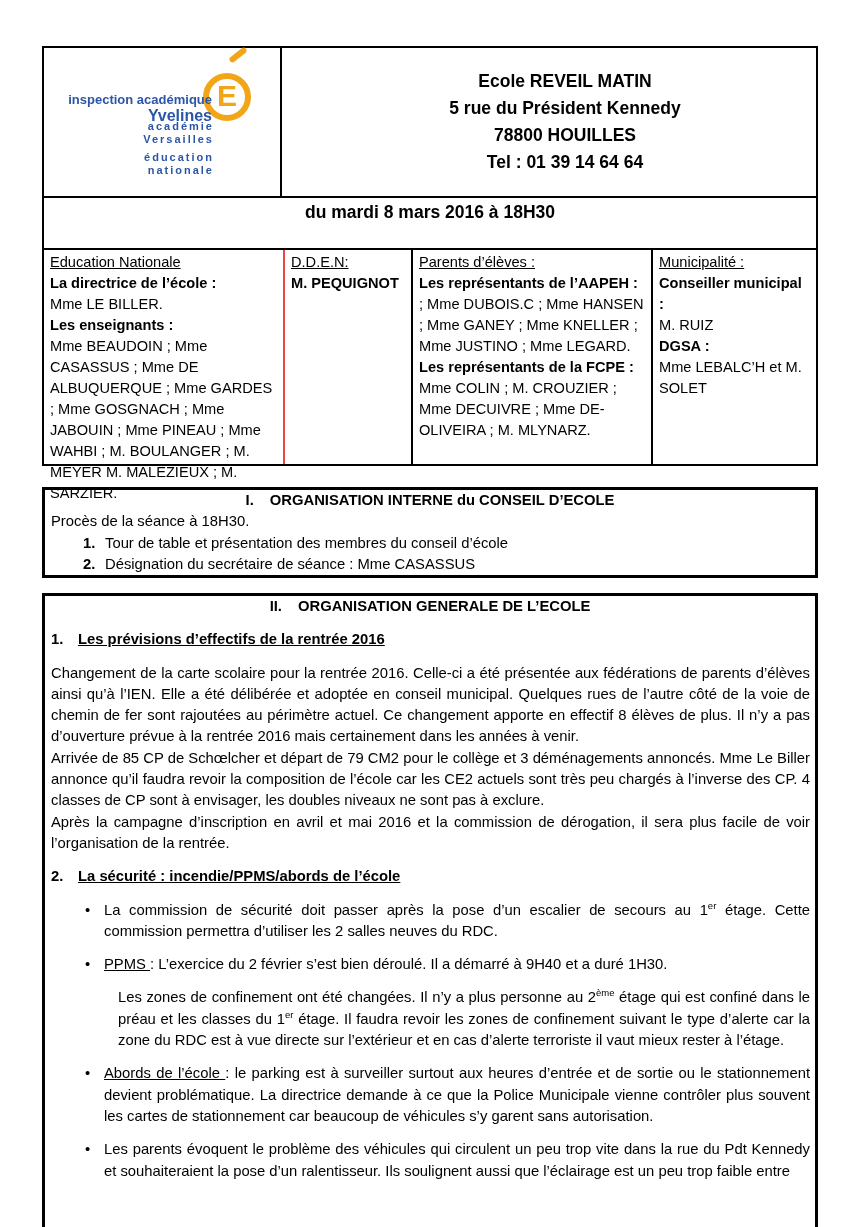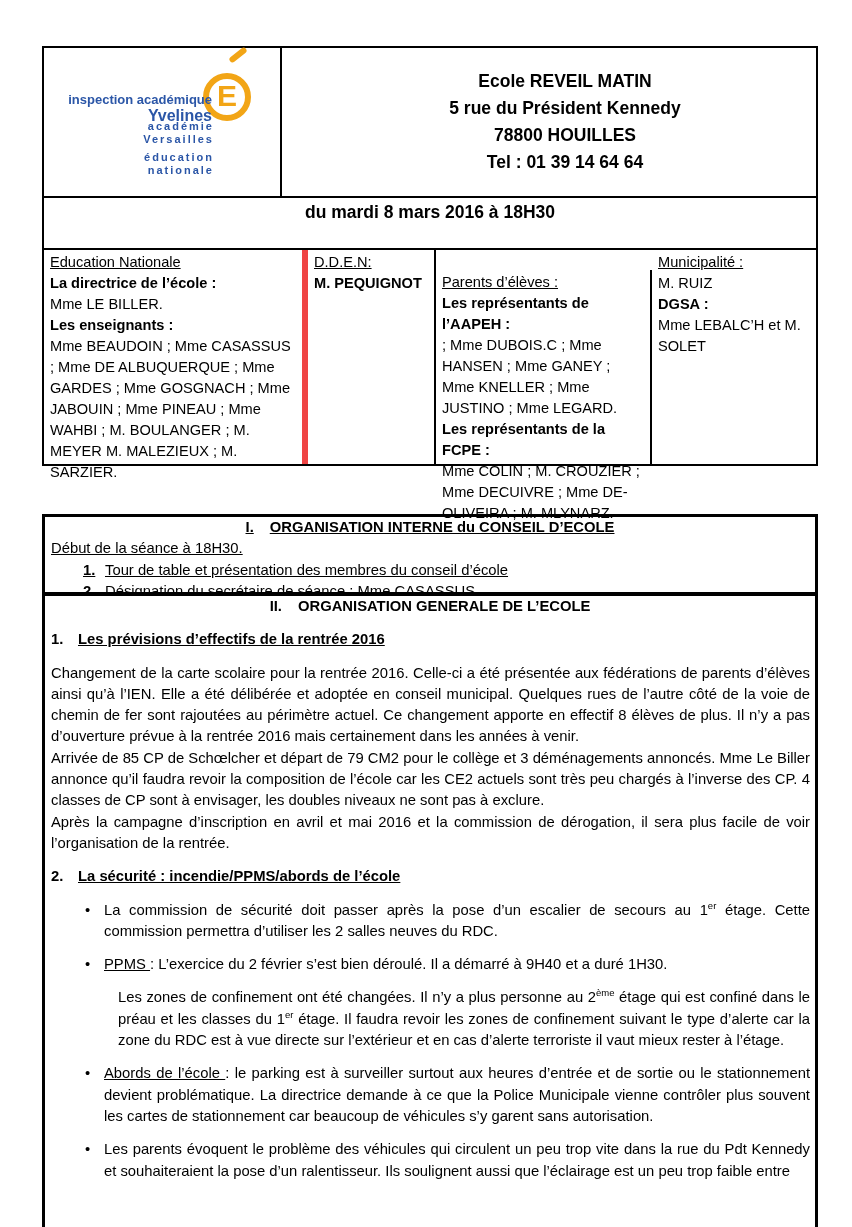--- a/index.html
+++ b/index.html
@@ -9,44 +9,44 @@
   
   .doc-table{position:absolute;left:42px;top:46px;width:776px;border:2px solid #000;box-sizing:border-box;}
   .row{box-sizing:border-box;}
   .header-row{display:flex;height:150px;border-bottom:2px solid #000;}
   .logo-cell{width:238px;border-right:2px solid #000;box-sizing:border-box;position:relative;overflow:visible;}
   .addr-cell{flex:1;display:flex;flex-direction:column;justify-content:center;align-items:center;
              font-weight:bold;font-size:17.5px;line-height:27px;padding-left:32px;}
   .title-row{border-bottom:2px solid #000;text-align:center;font-weight:bold;font-size:17.5px;line-height:26px;padding:1px 0 1px;height:52px;box-sizing:border-box;}
   .att-row{display:flex;height:214px;font-size:14.6px;line-height:21px;}
   .att-cell{box-sizing:border-box;padding:2px 6px;}
-  .c1{width:264px;border-right:6px solid #ef4444;}
+  .c1{width:241px;border-right:2px solid #ef4444;}
   .c2{width:128px;border-right:2px solid #000;}
-  .c3{width:216px;border-right:2px solid #000;margin-top:20px;}
+  .c3{width:240px;border-right:2px solid #000;}
   .c4{flex:1;}
   .u{text-decoration:underline;}
   .b{font-weight:bold;}
 
   
   .logo-main{position:absolute;top:44px;right:68px;text-align:right;color:#2b56a7;font-weight:bold;}
   .logo-main .l1{font-size:13px;line-height:15px;}
   .logo-main .l2{font-size:16px;line-height:18px;}
   .logo-sub{position:absolute;right:66px;text-align:right;color:#2b56a7;font-weight:bold;
             font-size:11px;line-height:13px;letter-spacing:2px;}
   .sub1{top:72px;} .sub2{top:103px;}
   .logo-e-circle{position:absolute;left:159px;top:25px;width:36px;height:36px;border:6px solid #f2a516;
                  border-radius:50%;display:flex;align-items:center;justify-content:center;}
   .logo-e-circle .eglyph{color:#f2a516;font-weight:bold;font-size:30px;line-height:30px;transform:translateY(-1px);}
   .logo-accent{position:absolute;left:184px;top:4px;width:20px;height:6px;background:#f2a516;
                border-radius:3px;transform:rotate(-38deg);}
 
   
   .secbox{position:absolute;left:42px;width:776px;border:3px solid #000;box-sizing:border-box;
           font-size:14.8px;line-height:21.3px;overflow:hidden;}
-  .box1{top:514px;height:81px;text-decoration:underline;}
+  .box1{top:487px;height:91px;}
   .box2{top:593px;height:721px;}
   .sec-heading{text-align:center;font-weight:bold;}
   .sec-heading .rn{margin-right:16px;}
   .intro{padding-left:6px;}
   .numlist-item{display:flex;padding-left:38px;}
   .numlist-item .num{font-weight:bold;width:22px;flex:none;}
   .sub-heading{display:flex;padding-left:6px;font-weight:bold;margin-top:12px;}
   .sub-heading .num{width:27px;flex:none;}
   .para-block{margin-top:12px;padding:0 5px 0 6px;text-align:justify;}
   .bullet-item{display:flex;margin-top:12px;padding:0 5px 0 40px;}
@@ -107,30 +107,31 @@
       </div>
       <div class="att-cell c3">
         <div class="u">Parents d’élèves :</div>
         <div class="b">Les représentants de l’AAPEH :</div>
         <div>; Mme DUBOIS.C ; Mme HANSEN ; Mme GANEY ; Mme KNELLER ; Mme JUSTINO ; Mme LEGARD.</div>
         <div class="b">Les représentants de la FCPE :</div>
         <div>Mme COLIN ; M. CROUZIER ; Mme DECUIVRE ; Mme DE-OLIVEIRA ; M. MLYNARZ.</div>
       </div>
       <div class="att-cell c4">
         <div class="u">Municipalité :</div>
+        <div class="b">Conseiller municipal :</div>
         <div>M. RUIZ</div>
         <div class="b">DGSA :</div>
         <div>Mme LEBALC’H et M. SOLET</div>
       </div>
     </div>
   </div>
 
   <div class="secbox box1">
     <div class="sec-heading"><span class="rn">I.</span><span>ORGANISATION INTERNE du CONSEIL D’ECOLE</span></div>
-    <div class="intro">Début de la séance à 18H30.</div>
+    <div class="intro">Procès de la séance à 18H30.</div>
     <div class="numlist-item">
         <span class="num">1.</span>
         <span>Tour de table et présentation des membres du conseil d’école</span>
       </div>
     <div class="numlist-item">
         <span class="num">2.</span>
         <span>Désignation du secrétaire de séance : Mme CASASSUS</span>
       </div>
   </div>
 

